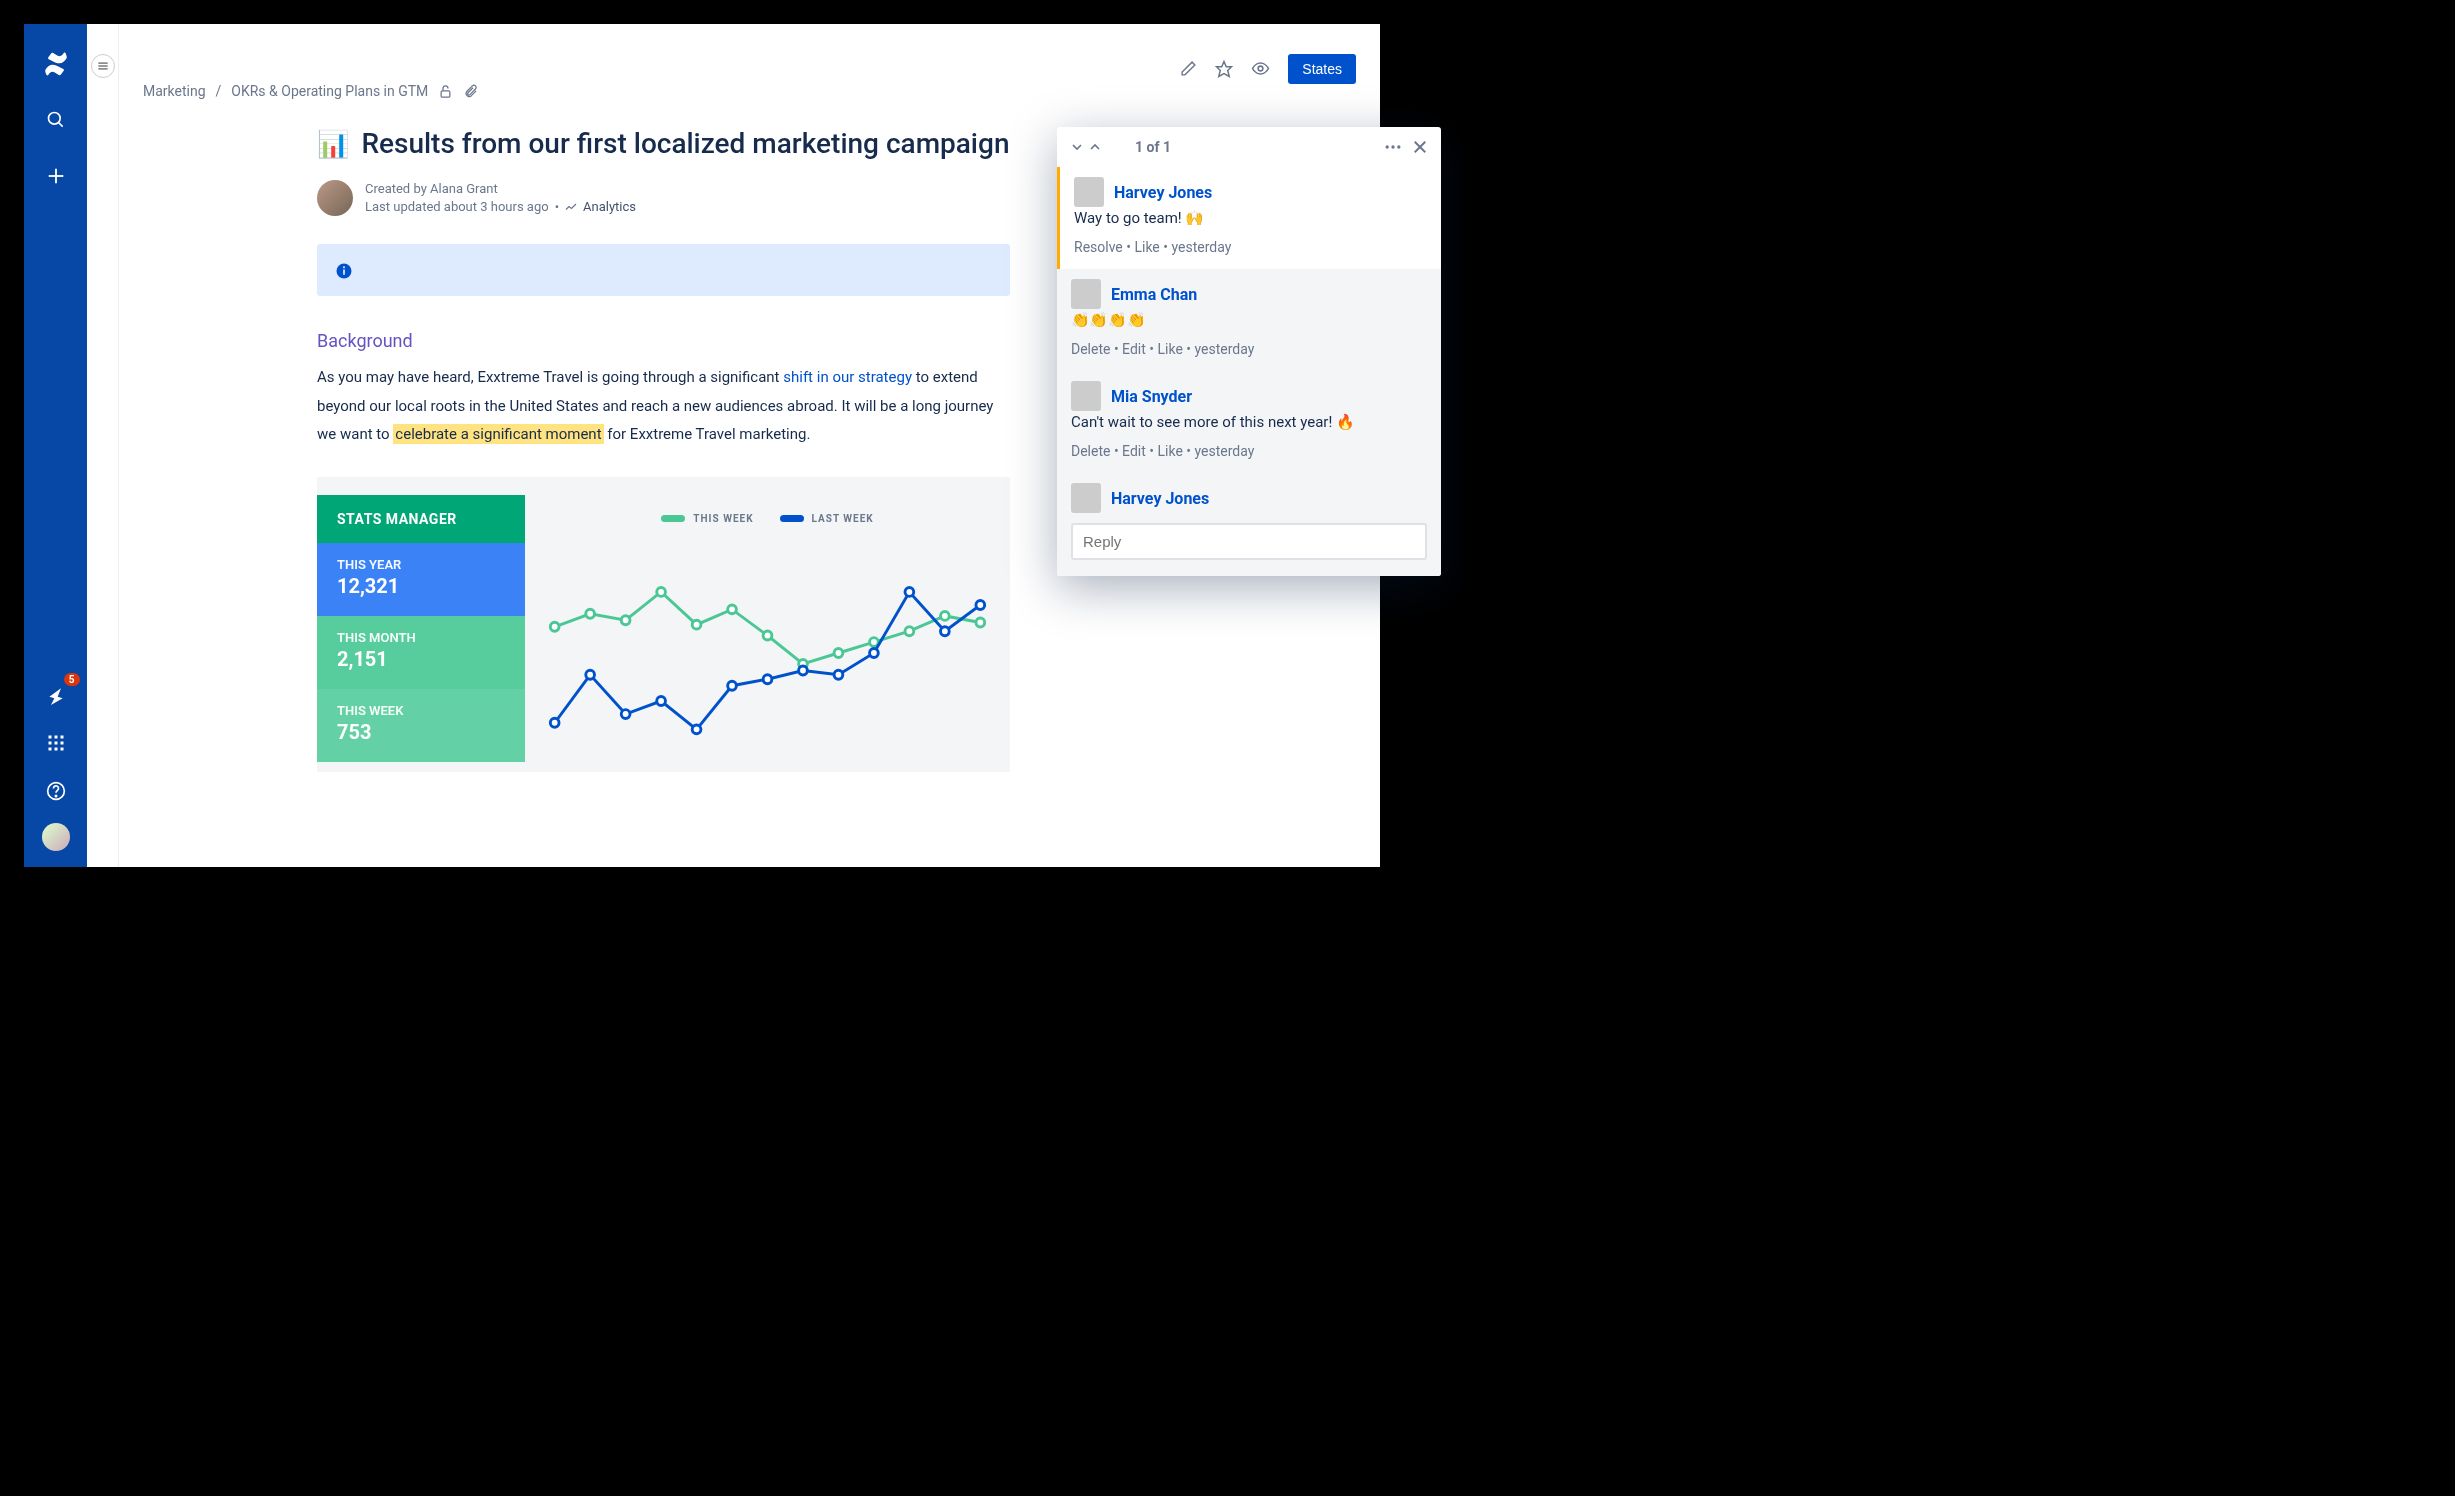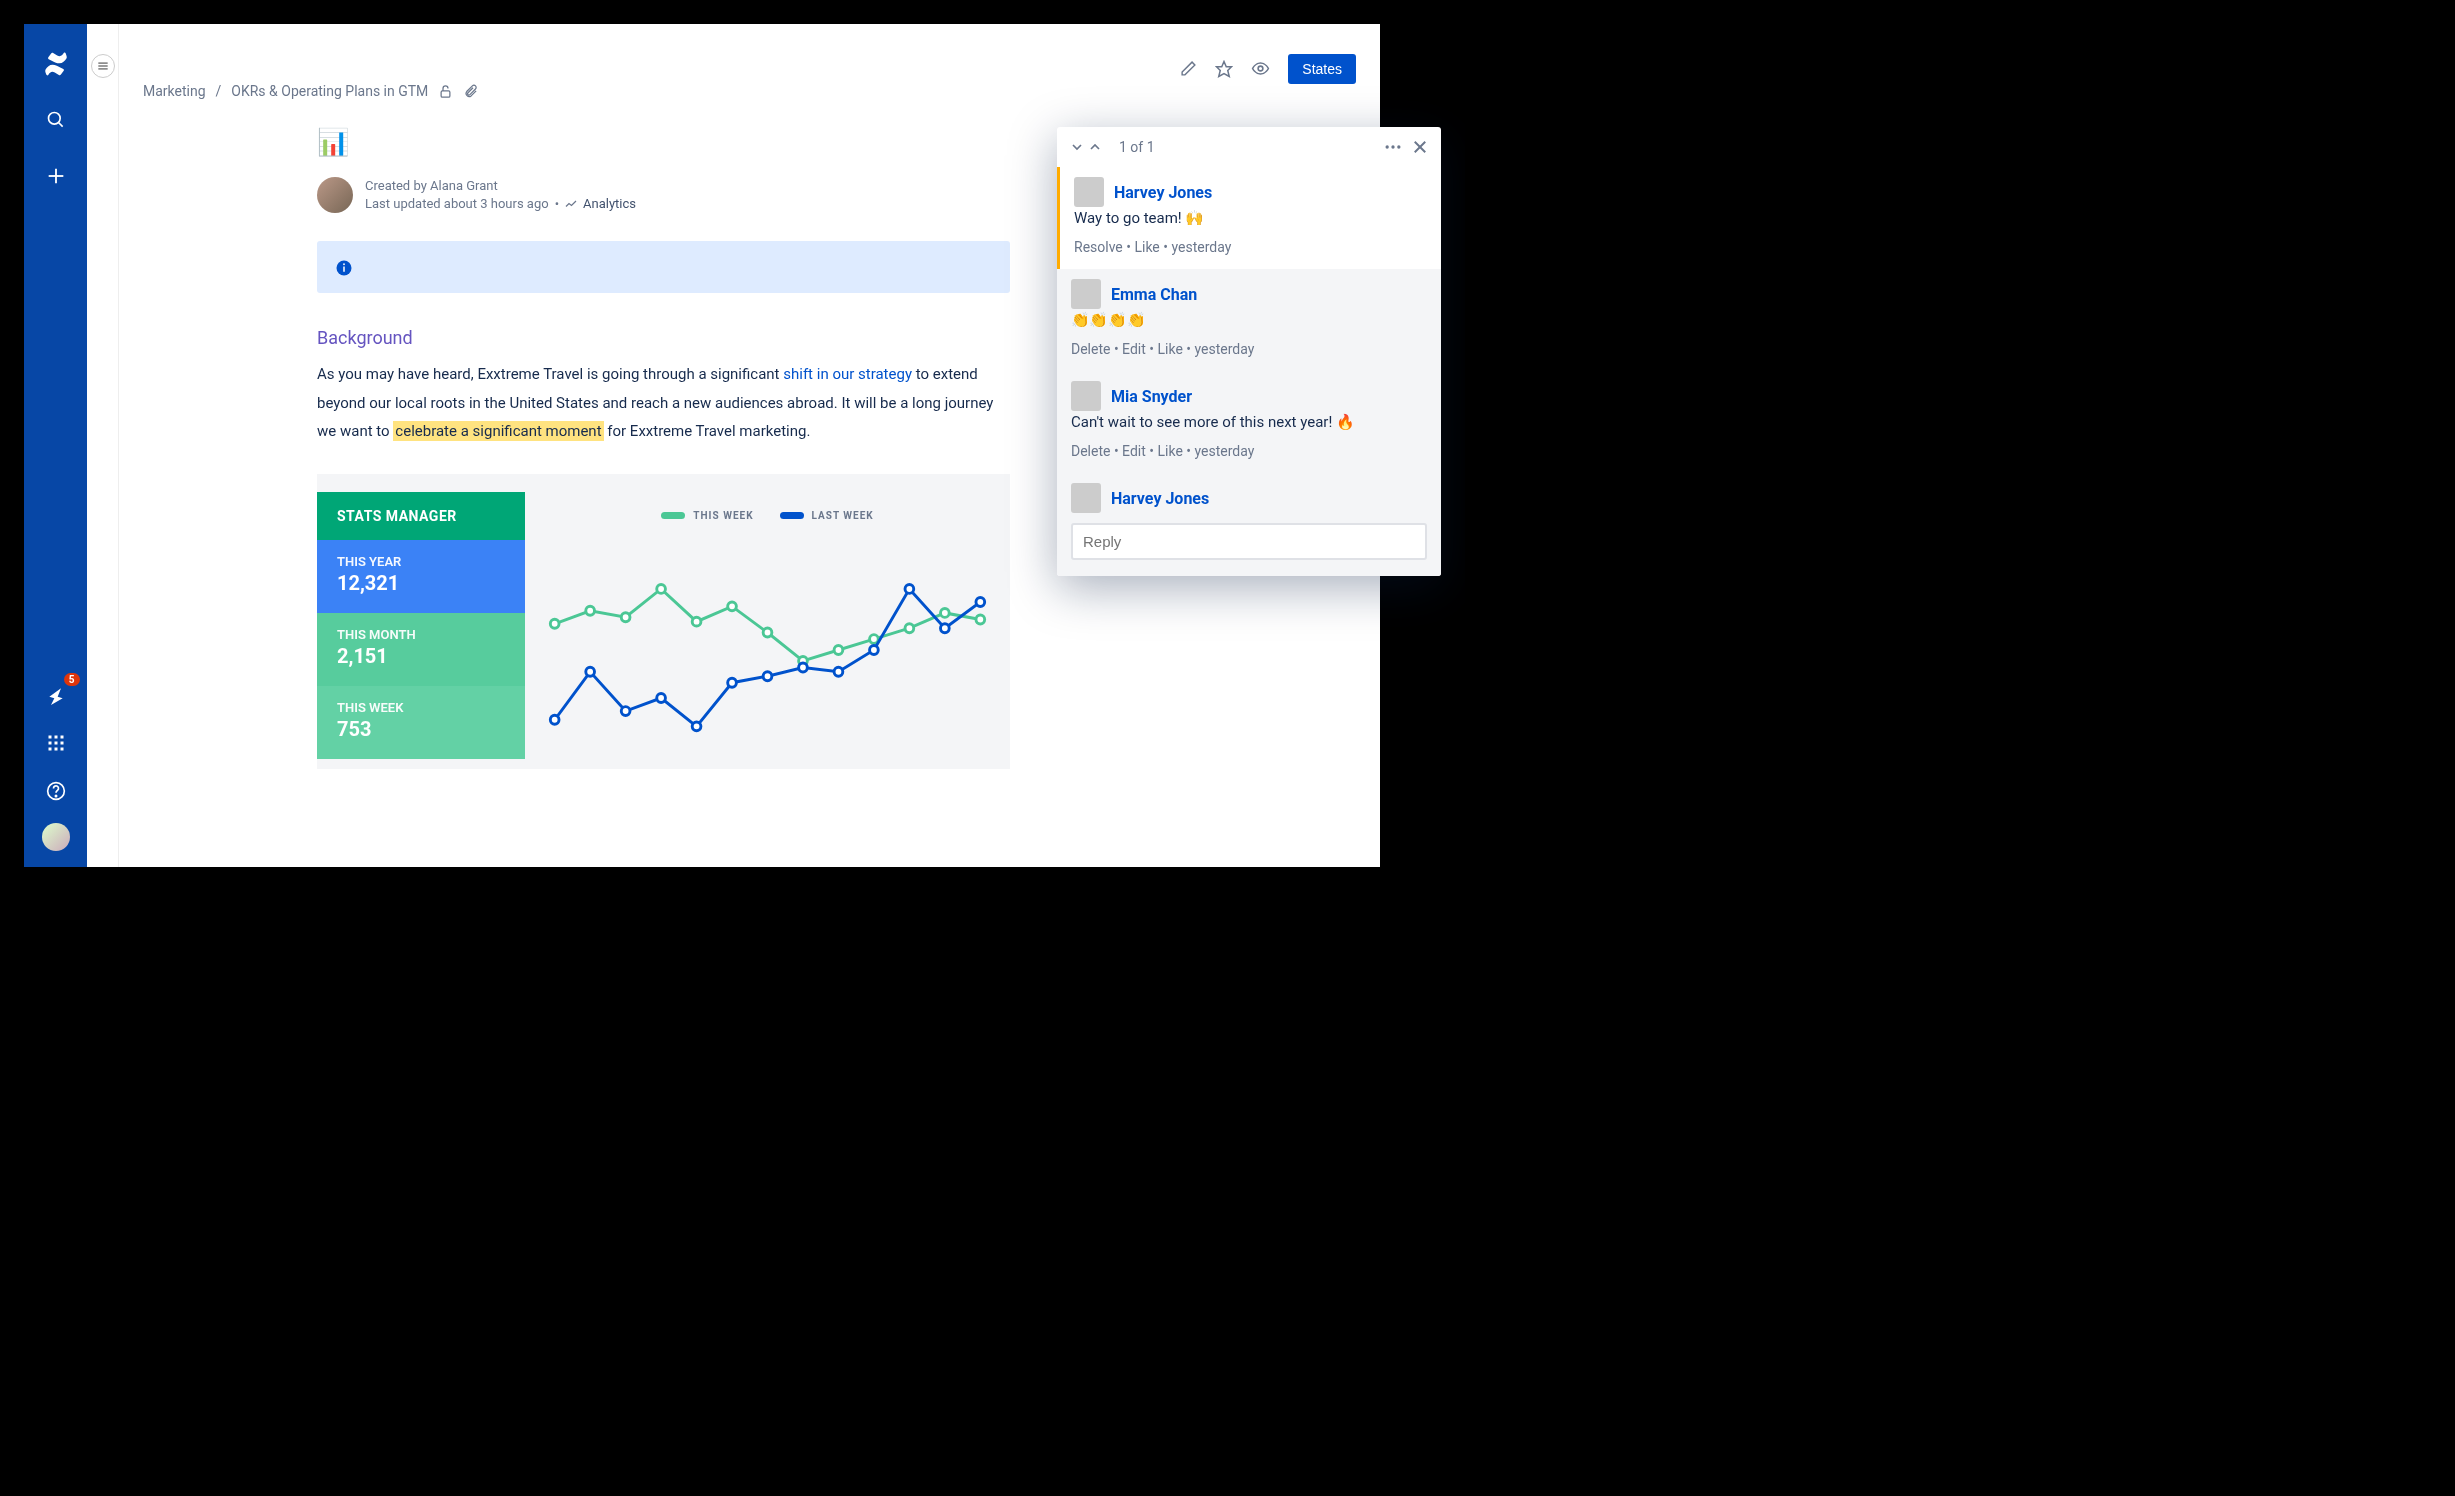--- a/index.html
+++ b/index.html
@@ -66,21 +66,21 @@
 .legend { display: flex; gap: 26px; justify-content: center; margin-bottom: 10px; }
 .legend-item { display: flex; align-items: center; gap: 8px; font-size: 10px; font-weight: 700; letter-spacing: 1px; color: #6B778C; }
 .legend-swatch { width: 24px; height: 7px; border-radius: 4px; }
 .plot-svg { width: 100%; height: 238px; }
 
 
 .comments-panel { position: absolute; top: 127px; right: 24px; width: 384px; background: #fff; border-radius: 3px; box-shadow: 0 12px 48px rgba(9,30,66,0.35); display: flex; flex-direction: column; overflow: hidden; }
 .cp-header { display: flex; align-items: center; padding: 10px 12px; gap: 8px; color: #6B778C; }
 .cp-header .nav { display: flex; gap: 2px; }
 .cp-header .nav span { cursor: pointer; }
-.cp-header .count { font-size: 14px; margin-left: 8px; }
+.cp-header .count { font-size: 14px; margin-left: 24px; font-weight: bold; }
 .cp-header .spacer { flex: 1; }
 .cp-header .close-icon, .cp-header .more-icon { cursor: pointer; }
 
 .comment { padding: 10px 14px 14px 14px; position: relative; }
 .comment.primary { border-left: 3px solid #FFAB00; background: #fff; }
 .comment.secondary { background: #F4F5F7; }
 .c-head { display: flex; align-items: center; gap: 10px; }
 .c-avatar { width: 30px; height: 30px; border-radius: 3px; background: #ccc; }
 .c-name { color: #0052CC; font-weight: 700; font-size: 16px; }
 .c-body { margin-top: 2px; font-size: 15px; color: #172B4D; }
@@ -191,20 +191,21 @@
               <circle cx="12" cy="12" r="3"></circle>
             </svg>
           </span>
         <button class="share-btn">States</button>
       </div>
     </div>
 
     <div class="content">
       <div class="title-row">
         <span class="title-emoji">📊</span>
+        <h1 class="page-title">Results from our first localized marketing campaign</h1>
       </div>
 
       <div class="byline">
         <div class="avatar"></div>
         <div class="byline-text">
           <div>Created by Alana Grant</div>
           <div class="byline-row2">
             <span>Last updated about 3 hours ago</span>
             <span>•</span>
             <span>

